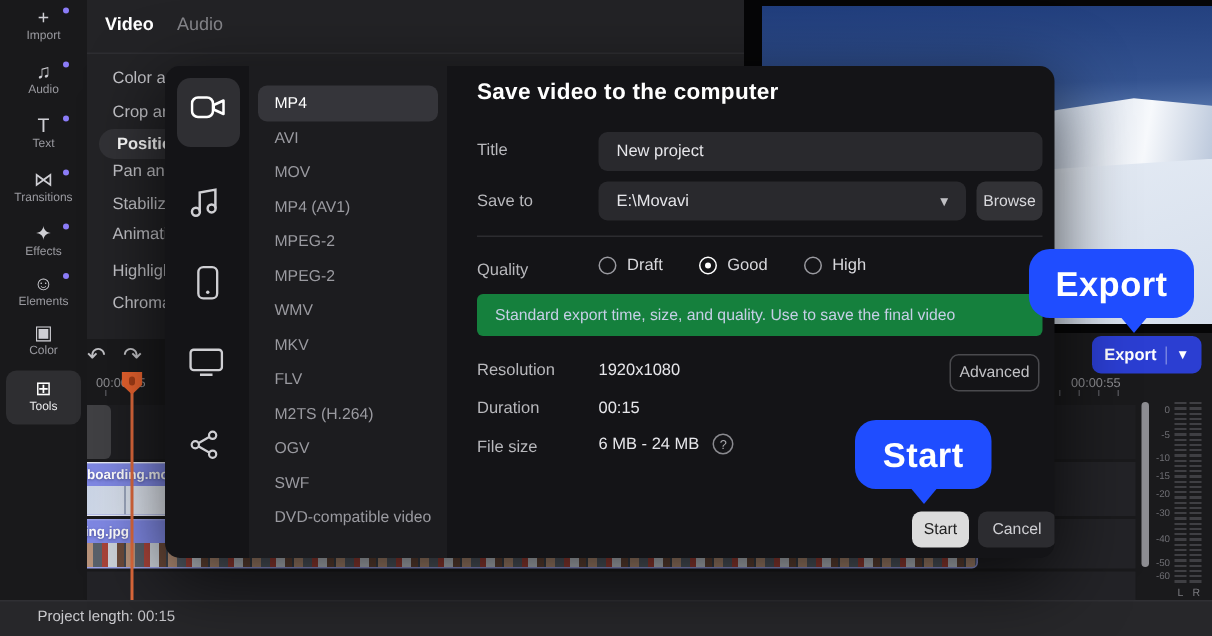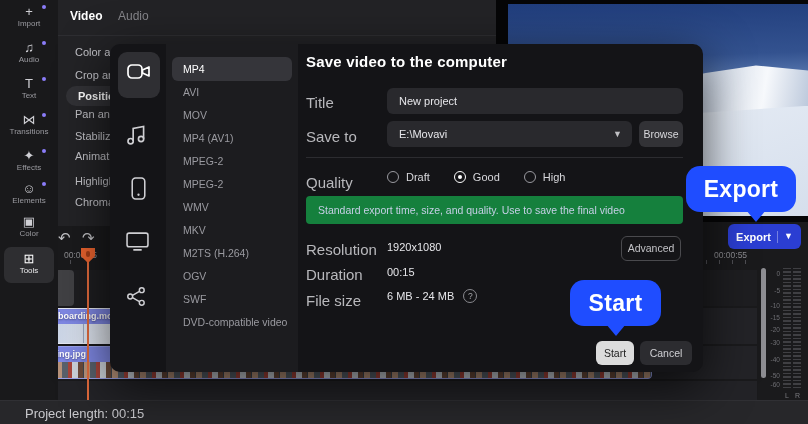--- a/index.html
+++ b/index.html
@@ -70,21 +70,21 @@
   #clip-cook{top:0px;width:623px;height:31px;border-color:#9aa2ea;}
   .clip-name{display:block;height:15px;line-height:15px;padding-left:6px;font-size:9px;font-weight:bold;color:#fff;
     background:#7f88e4;text-shadow:0 1px 2px rgba(30,30,80,.55);white-space:nowrap;}
   .thumbs{display:block;width:100%;}
   #clip-snow .thumbs{height:19px;background:
     repeating-linear-gradient(90deg,rgba(80,95,130,0) 0 27px,rgba(80,95,130,.45) 27px 28px),
     linear-gradient(100deg,#b9c6dd 0%,#eef2f8 30%,#cdd9ea 55%,#f3f6fb 80%,#c4d1e4 100%);}
   #clip-cook .thumbs{height:16px;background:
     repeating-linear-gradient(90deg,#b8937a 0 6px,#59616b 6px 12px,#a8443a 12px 16px,#cdd3da 16px 22px,#6b4a3a 22px 27px,#3f4650 27px 28px);}
   #status-bar{position:absolute;left:0;top:178px;width:808px;height:24px;background:#27272a;border-top:1px solid #303034;}
-  #status-text{position:absolute;left:25px;top:5px;font-size:13px;color:#c9c9cd;}
+  #status-text{position:absolute;left:25px;top:5px;font-size:10px;color:#c9c9cd;}
   #scrollbar-v{position:absolute;left:761px;top:46px;width:5px;height:110px;background:#8d8d92;border-radius:3px;cursor:grab;}
 
   
   #meter{position:absolute;left:766px;top:44px;width:42px;height:134px;}
   .mlabel{position:absolute;right:28px;font-size:6.5px;color:#6e6e73;}
   #meter .mlabel:nth-child(1){top:4px;} #meter .mlabel:nth-child(2){top:21px;}
   #meter .mlabel:nth-child(3){top:36px;}#meter .mlabel:nth-child(4){top:48px;}
   #meter .mlabel:nth-child(5){top:60px;}#meter .mlabel:nth-child(6){top:73px;}
   #meter .mlabel:nth-child(7){top:90px;}#meter .mlabel:nth-child(8){top:106px;}
   #meter .mlabel:nth-child(9){top:115px;}
@@ -107,23 +107,23 @@
   #dialog{position:absolute;left:110px;top:44px;width:593px;height:328px;background:#141417;border-radius:10px;z-index:10;
     overflow:hidden;box-shadow:0 14px 50px rgba(0,0,0,.7);}
   #rail{position:absolute;left:0;top:0;width:56px;height:100%;}
   #rail .tile{position:absolute;left:8px;top:8px;width:42px;height:46px;background:#2f2f33;border-radius:9px;cursor:pointer;}
   .rail-ico{position:absolute;left:16px;width:24px;height:24px;cursor:pointer;}
   #rico-cam{left:17px;top:19px;} #rico-music{top:80px;} #rico-phone{top:133px;}
   #rico-tv{top:188px;} #rico-share{top:242px;}
   #fmt-list{position:absolute;left:56px;top:0;width:132px;height:100%;background:#1c1c1f;padding-top:13px;box-sizing:border-box;}
   .fmt{height:23px;line-height:23px;padding-left:17px;font-size:10.5px;color:#9a9aa0;cursor:pointer;white-space:nowrap;}
   .fmt.sel{height:24px;line-height:24px;margin:0 6px;padding-left:11px;background:#35353a;border-radius:6px;color:#fff;}
-  #dlg-main{position:absolute;left:196px;top:0;width:377px;height:100%;}
+  #dlg-main{position:absolute;left:208px;top:0;width:377px;height:100%;}
   #dlg-title{position:absolute;left:0;top:9px;font-size:15px;font-weight:bold;color:#fff;letter-spacing:.2px;}
-  .flabel{position:absolute;left:0;font-size:15px;color:#b8b8bc;}
+  .flabel{position:absolute;left:0;font-size:11px;color:#b8b8bc;}
   .fvalue{font-size:11px;color:#e6e6ea;}
   #title-input{position:absolute;left:81px;top:44px;right:0;height:26px;background:#29292d;border-radius:6px;cursor:text;}
   #title-input span{display:block;padding-left:12px;line-height:26px;font-size:11px;color:#e6e6ea;}
   #saveto-select{position:absolute;left:81px;top:77px;width:245px;height:26px;background:#29292d;border-radius:6px;cursor:pointer;}
   #saveto-select .val{display:block;padding-left:12px;line-height:26px;font-size:11px;color:#e6e6ea;}
   #saveto-select .chev{position:absolute;right:10px;top:0;line-height:26px;font-size:9px;color:#c0c0c4;}
   #browse-btn{position:absolute;left:333px;top:77px;width:44px;height:26px;background:#323236;border-radius:6px;
     text-align:center;line-height:26px;font-size:10.5px;color:#d8d8dc;cursor:pointer;}
   #dlg-hr{position:absolute;left:0;top:113px;right:0;height:1px;background:#2c2c30;}
   #quality-row{position:absolute;left:81px;top:127px;display:flex;gap:24px;}
@@ -379,20 +379,21 @@
 
     <div id="fmt-list">
       <div class="fmt sel">MP4</div>
       <div class="fmt">AVI</div>
       <div class="fmt">MOV</div>
       <div class="fmt">MP4 (AV1)</div>
       <div class="fmt">MPEG-2</div>
       <div class="fmt">MPEG-2</div>
       <div class="fmt">WMV</div>
       <div class="fmt">MKV</div>
+      <div class="fmt">FLV</div>
       <div class="fmt">M2TS (H.264)</div>
       <div class="fmt">OGV</div>
       <div class="fmt">SWF</div>
       <div class="fmt">DVD-compatible video</div>
     </div>
 
     <div id="dlg-main">
       <div id="dlg-title">Save video to the computer</div>
 
       <div class="flabel" style="top:50px;">Title</div>

